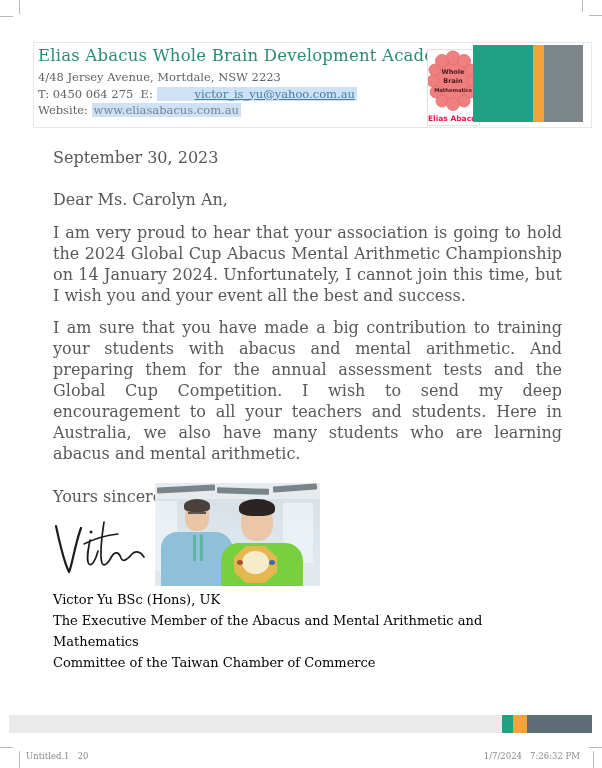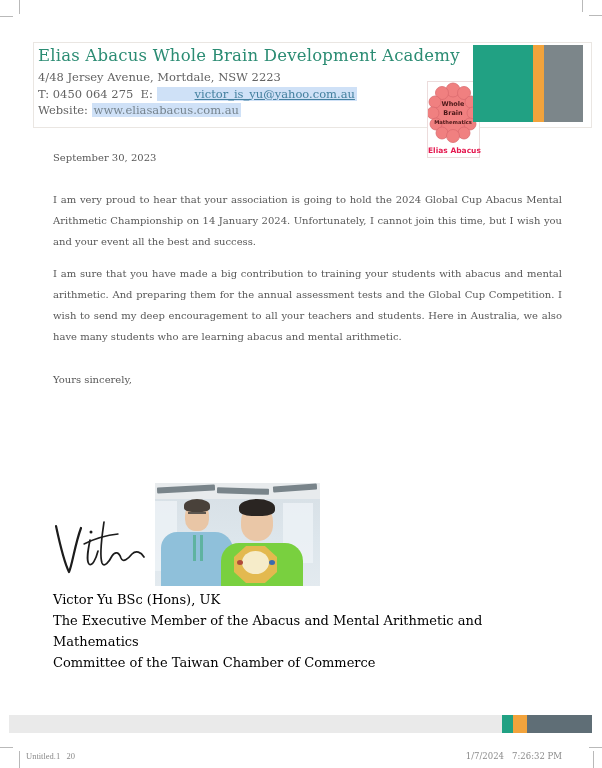--- a/index.html
+++ b/index.html
@@ -24,37 +24,37 @@
     letter-spacing:.2px; white-space:nowrap; margin-bottom:4px;
   }
   .addr-line { font-size:11.5px; line-height:16.5px; color:#636363; white-space:nowrap; }
   .hl { background:var(--highlight,#cfe1f7); padding:0 2px; }
   .email-link { color:#44809f; text-decoration:underline; cursor:pointer;padding-left:36px; }
   .web-link { color:#76848e; text-decoration:none; cursor:pointer; }
 
   
   .logo-box {
     position:absolute; left:427px; top:49px; width:53px; height:77px;
-    background:#ffffff; border:1px solid #ecdcdc; text-align:center;margin-top:32px;
+    background:#ffffff; border:1px solid #ecdcdc; text-align:center;
   }
   .logo-caption {
     position:absolute; left:0; right:0; bottom:2px;
     font-family:"DejaVu Sans", sans-serif; font-weight:bold;
     font-size:7.5px; color:var(--logo-red,#e5184f); white-space:nowrap;
   }
 
   
   .bar { position:absolute; top:45px; height:77px; }
   .bar-teal   { left:473px; width:60px;  background:var(--teal,#21a183); }
   .bar-orange { left:533px; width:11px;  background:var(--orange,#f2a33c); }
   .bar-slate  { left:544px; width:39px;  background:var(--slate-light,#7c868a); }
 
   
   .letter-body { position:absolute; left:53px; top:147px; width:509px;
-    font-size:10px; line-height:21px; color:#585858; }
+    font-size:16px; line-height:21px; color:#585858; }
   .letter-body .date { margin:0 0 21px; }
   .letter-body .salutation { margin:0 0 12px; }
   .letter-body p.para { margin:0 0 11px; text-align:justify; }
   .letter-body .closing { margin-top:22px; }
 
   
   .photo {
     position:absolute; left:155px; top:483px; width:165px; height:103px;
     background:linear-gradient(180deg,#d7dfe5 0%,#dde6ec 55%,#e3eaef 100%);
     overflow:hidden;
@@ -97,22 +97,22 @@
   
   .footer-band { position:absolute; top:715px; height:18px; }
   .fb-gray   { left:9px;   width:493px; background:#eaeaea; }
   .fb-teal   { left:502px; width:11px;  background:var(--teal,#21a183); }
   .fb-orange { left:513px; width:14px;  background:var(--orange,#f2a33c); }
   .fb-slate  { left:527px; width:65px;  background:var(--slate-dark,#5f6e76); }
 
   
   .status { position:absolute; top:751px; font-size:8.5px; color:#8a8a8a;
     font-family:"DejaVu Serif", serif; white-space:pre; }
-  .status-left  { left:26px;font-family:Liberation Serif, serif; }
-  .status-right { right:40px; }
+  .status-left  { left:26px; }
+  .status-right { right:22px; }
 </style>
 </head>
 <body>
 
 <div class="canvas">
 
   <div class="crop" style="left:19px;top:0;width:1px;height:14px"></div>
   <div class="crop" style="left:0;top:16px;width:13px;height:1px"></div>
   <div class="crop" style="left:582px;top:0;width:1px;height:12px"></div>
   <div class="crop" style="left:589px;top:15px;width:13px;height:1px"></div>
@@ -162,20 +162,21 @@
     </svg>
     <div class="logo-caption">Elias Abacus</div>
   </div>
 
   <div class="bar bar-teal"></div>
   <div class="bar bar-orange"></div>
   <div class="bar bar-slate"></div>
 
   <div class="letter-body">
     <p class="date">September 30, 2023</p>
+    <p class="salutation">Dear Ms. Carolyn An,</p>
     <p class="para">I am very proud to hear that your association is going to hold the 2024 Global Cup Abacus Mental Arithmetic Championship on 14 January 2024. Unfortunately, I cannot join this time, but I wish you and your event all the best and success.</p>
     <p class="para">I am sure that you have made a big contribution to training your students with abacus and mental arithmetic. And preparing them for the annual assessment tests and the Global Cup Competition. I wish to send my deep encouragement to all your teachers and students. Here in Australia, we also have many students who are learning abacus and mental arithmetic.</p>
     <p class="closing">Yours sincerely,</p>
   </div>
 
   <div class="photo">
     <div class="ceiling"></div>
     <div class="beam" style="left:2px;top:3px;width:58px;transform:rotate(-3deg)"></div>
     <div class="beam" style="left:62px;top:5px;width:52px;transform:rotate(2deg)"></div>
     <div class="beam" style="left:118px;top:2px;width:44px;transform:rotate(-4deg)"></div>

